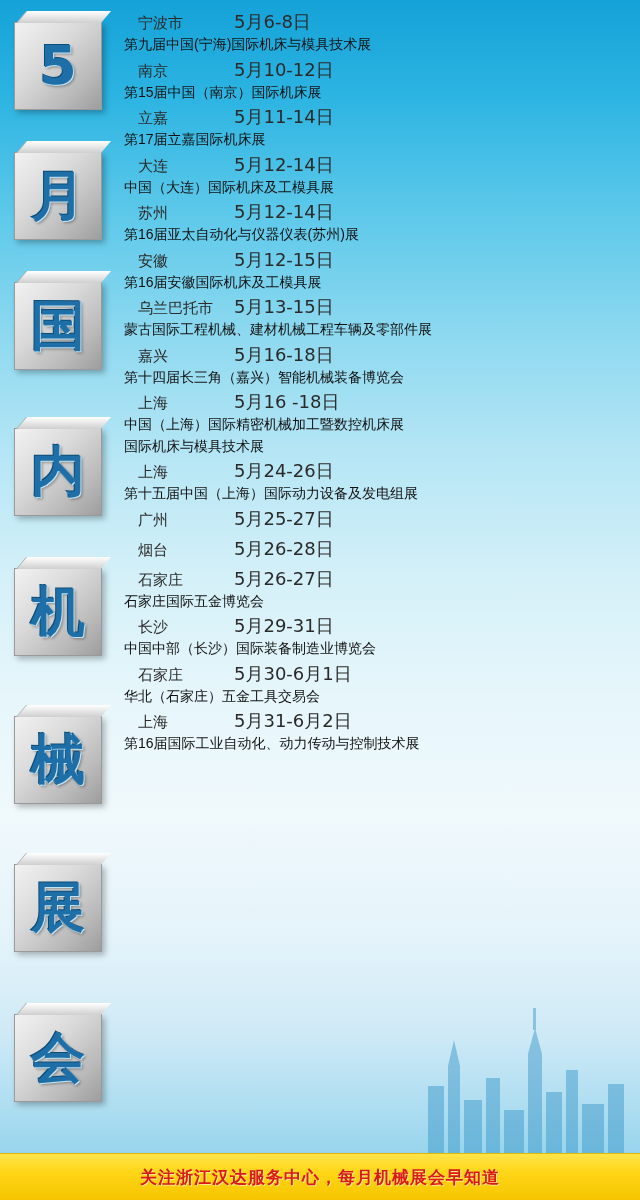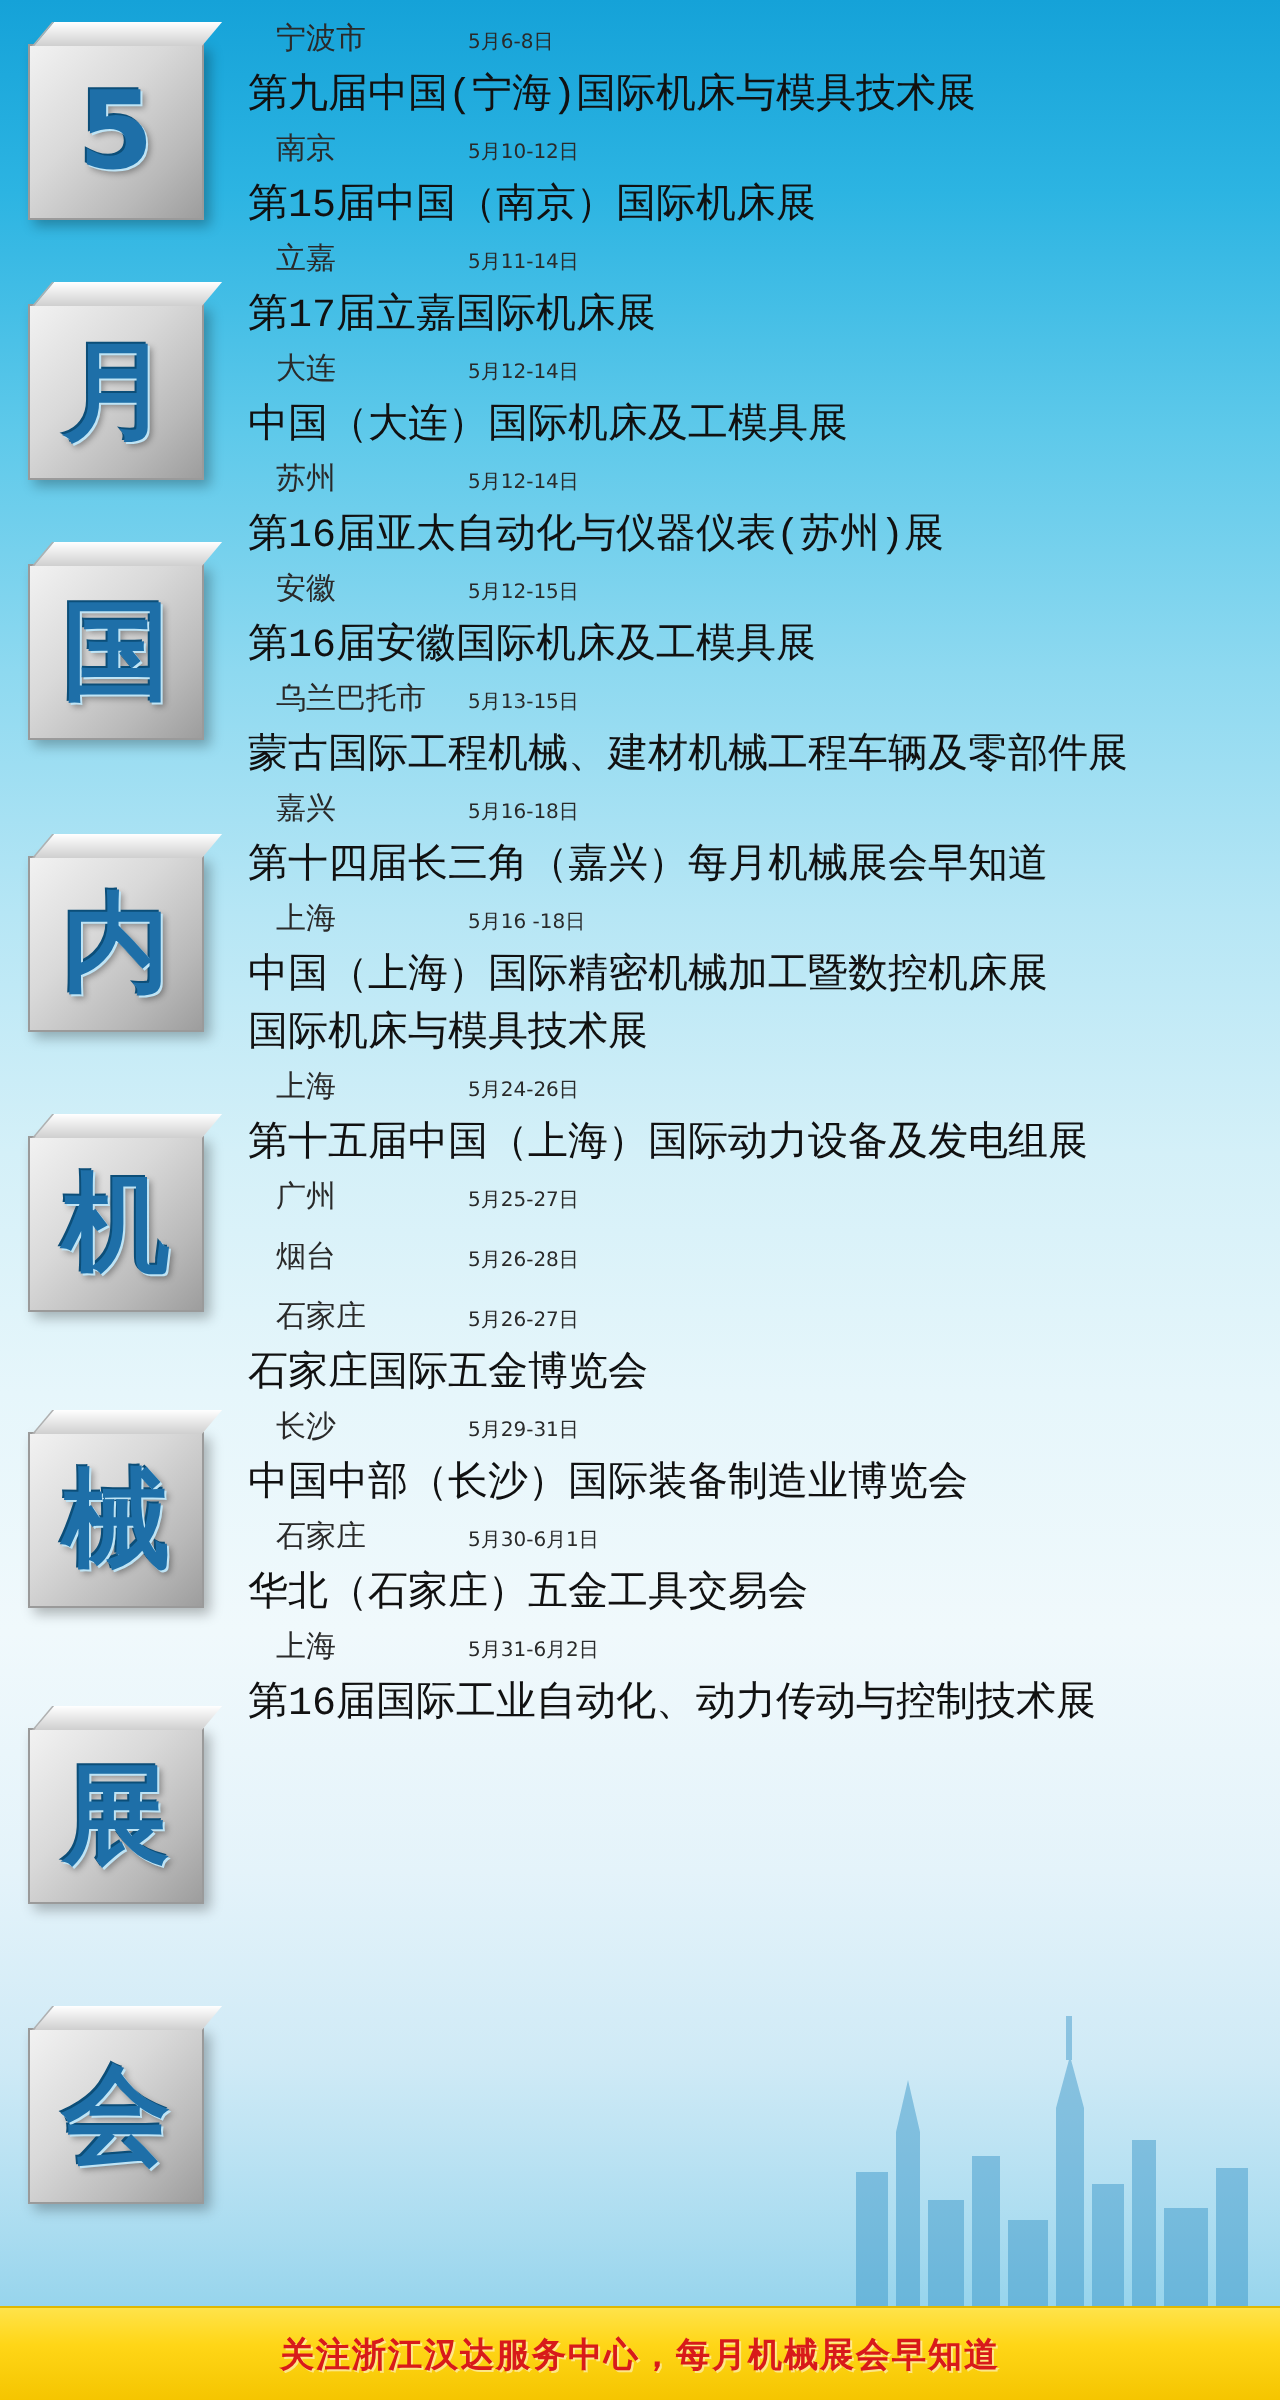--- a/index.html
+++ b/index.html
@@ -103,30 +103,30 @@
     padding-left: 14px;
     height: 26px;
   }
   .event-city {
     font-size: 15px;
     color: #2a2a2a;
     min-width: 96px;
     font-family: Liberation Sans, sans-serif;
   }
   .event-date {
-    font-size: 10px;
+    font-size: 18px;
     color: #2a2a2a;
     font-family: "DejaVu Sans", "Liberation Sans", sans-serif;
   }
   .event-title {
-    font-size: 20px;
+    font-size: 14px;
     color: #111111;
     font-weight: 500;
     line-height: 1.25;
-    font-family: Liberation Mono, monospace;
+    font-family: Liberation Sans, sans-serif;
     white-space: nowrap;
   }
 
   
   .banner {
     position: absolute;
     left: 0;
     bottom: 0;
     width: 640px;
     height: 46px;
@@ -251,21 +251,21 @@
         <span class="event-date">5月13-15日</span>
       </div>
       <div class="event-title">蒙古国际工程机械、建材机械工程车辆及零部件展</div>
     </div>
 
     <div class="event">
       <div class="event-meta">
         <span class="event-city">嘉兴</span>
         <span class="event-date">5月16-18日</span>
       </div>
-      <div class="event-title">第十四届长三角（嘉兴）每月机械展会早知道</div>
+      <div class="event-title">第十四届长三角（嘉兴）智能机械装备博览会</div>
     </div>
 
     <div class="event">
       <div class="event-meta">
         <span class="event-city">上海</span>
         <span class="event-date">5月16 -18日</span>
       </div>
       <div class="event-title">中国（上海）国际精密机械加工暨数控机床展</div>
     </div>
 

